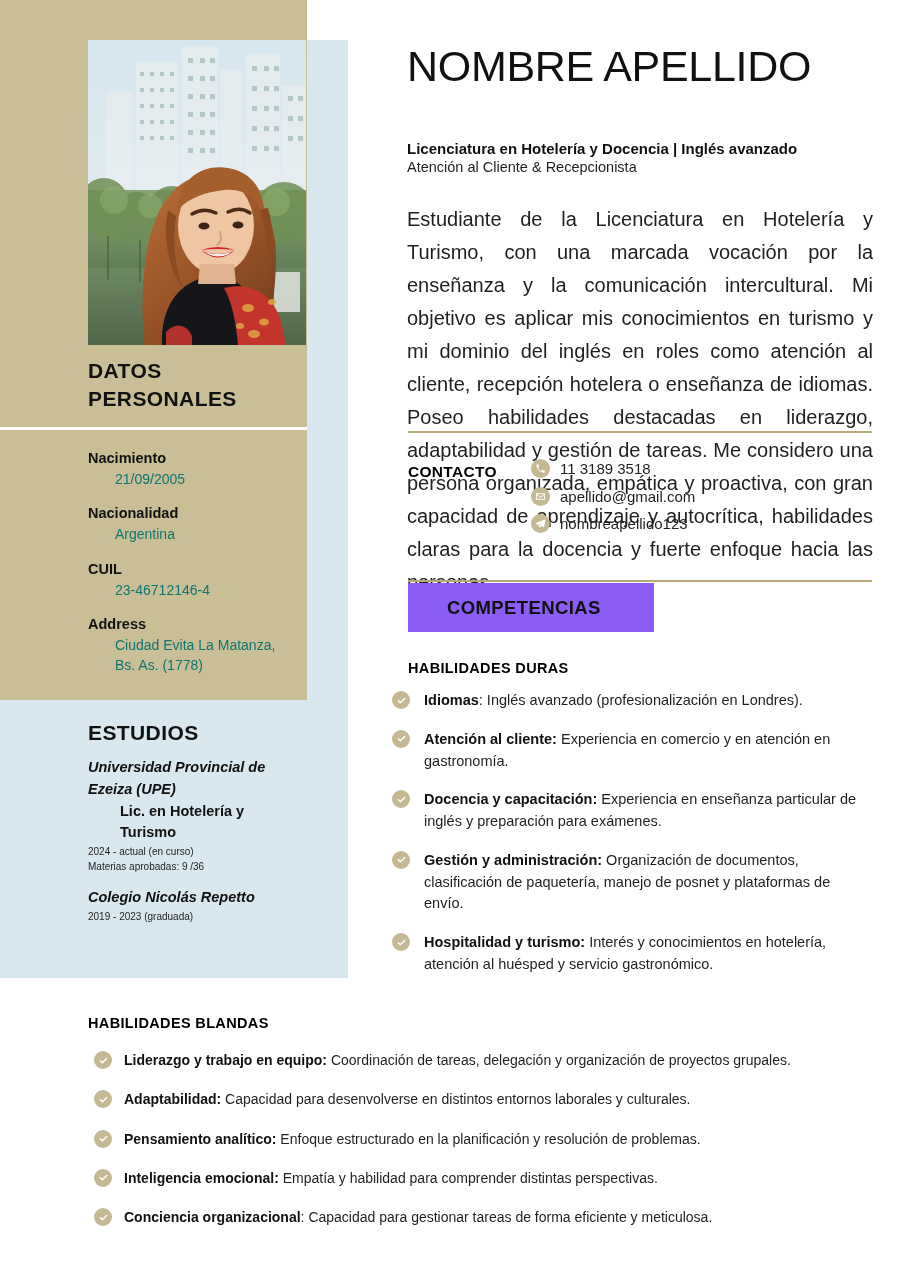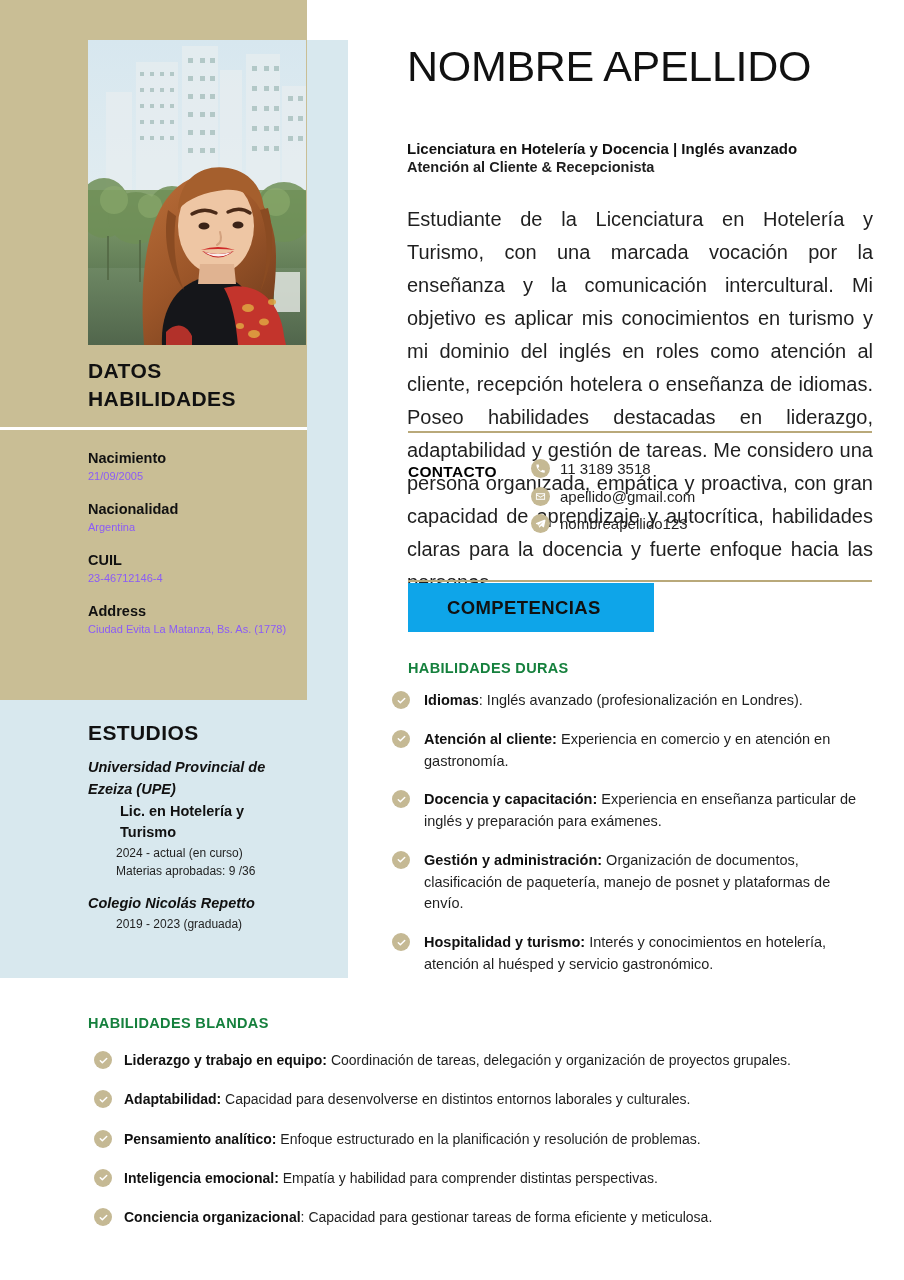--- a/index.html
+++ b/index.html
@@ -71,23 +71,24 @@
     width: 205px;
   }
   .datos-item { margin-bottom: 14px; }
   .datos-label {
     font-size: 14.5px;
     font-weight: bold;
     line-height: 1.45;
     color: #111;
   }
   .datos-value {
-    font-size: 11px;
+    font-size: 14px;
     line-height: 1.45;
-    color: #8b5cf6;
+    color: #0f766e;
+    margin-left: 27px;
   }
 
   .estudios-list {
     position: absolute;
     left: 88px; top: 757px;
     width: 215px;
   }
   .edu-block { margin-bottom: 13px; }
   .edu-inst {
     font-size: 14.5px;
@@ -97,24 +98,23 @@
     color: #111;
   }
   .edu-degree {
     font-size: 14.5px;
     font-weight: bold;
     line-height: 1.5;
     color: #111;
     margin-left: 32px;
   }
   .edu-meta {
-    font-size: 12px;
+    font-size: 10px;
     line-height: 1.5;
     color: #1f1f1f;
-    margin-left: 28px;
   }
   .name {
     position: absolute;
     left: 407px; top: 44px;
     font-size: 43px;
     font-weight: normal;
     letter-spacing: -0.3px;
     line-height: 1.05;
     color: #111;
   }
@@ -127,21 +127,20 @@
     line-height: 1.5;
     color: #111;
   }
   .subheadline {
     position: absolute;
     left: 407px; top: 157px;
     width: 470px;
     font-size: 14.5px;
     line-height: 1.5;
     color: #1f1f1f;
-    font-weight: bold;
   }
   .summary {
     position: absolute;
     left: 407px; top: 203px;
     width: 466px;
     font-size: 20px;
     line-height: 1.65;
     text-align: justify;
     color: #1f1f1f;
   }
@@ -185,38 +184,38 @@
   .contact-text {
     font-size: 15px;
     line-height: 1.3;
     color: #1f1f1f;
   }
 
   .comp-banner {
     position: absolute;
     left: 408px; top: 583px;
     width: 246px; height: 49px;
-    background: #0ea5e9;
+    background: #8b5cf6;
     display: flex;
     align-items: center;
   }
   .comp-banner span {
     margin-left: 39px;
     font-size: 18.5px;
     font-weight: bold;
     letter-spacing: 0.4px;
     color: #111;
   }
 
   .subsec-title {
     position: absolute;
     font-size: 14.5px;
     font-weight: bold;
     letter-spacing: 0.35px;
-    color: #15803d;
+    color: #000000;
   }
   #hard-title { left: 408px; top: 660px; }
   #soft-title { left: 88px; top: 1015px; }
 
   .skill-list { position: absolute; }
   #hard-list { left: 392px; top: 690px; width: 470px; }
   #soft-list { left: 88px; top: 1050px; width: 790px; }
 
   .skill-row {
     display: flex;
@@ -402,21 +401,21 @@
     <ellipse cx="150" cy="185" rx="5.5" ry="3.6" fill="#3a2318"></ellipse>
 
     <path d="M132 192 q3 10 -3 13" stroke="#d3a27f" stroke-width="2" fill="none" stroke-linecap="round"></path>
 
     <path d="M114 211 q16 13 32 0 q-16 6 -32 0 Z" fill="#c0201f"></path>
     <path d="M116 212 q15 9 28 0 q-14 4 -28 0 Z" fill="#ffffff" opacity="0.92"></path>
     <path d="M113 210 q17 -6 34 0 q-17 -2 -34 0 Z" fill="#cf2a28"></path>
   </svg>
 </div>
 
-<div class="side-heading" id="datos-heading">DATOS HABILIDADES</div>
+<div class="side-heading" id="datos-heading">DATOS PERSONALES</div>
 
 <div class="datos-list">
   <div class="datos-item">
     <div class="datos-label">Nacimiento</div>
     <div class="datos-value">21/09/2005</div>
   </div>
   <div class="datos-item">
     <div class="datos-label">Nacionalidad</div>
     <div class="datos-value">Argentina</div>
   </div>

